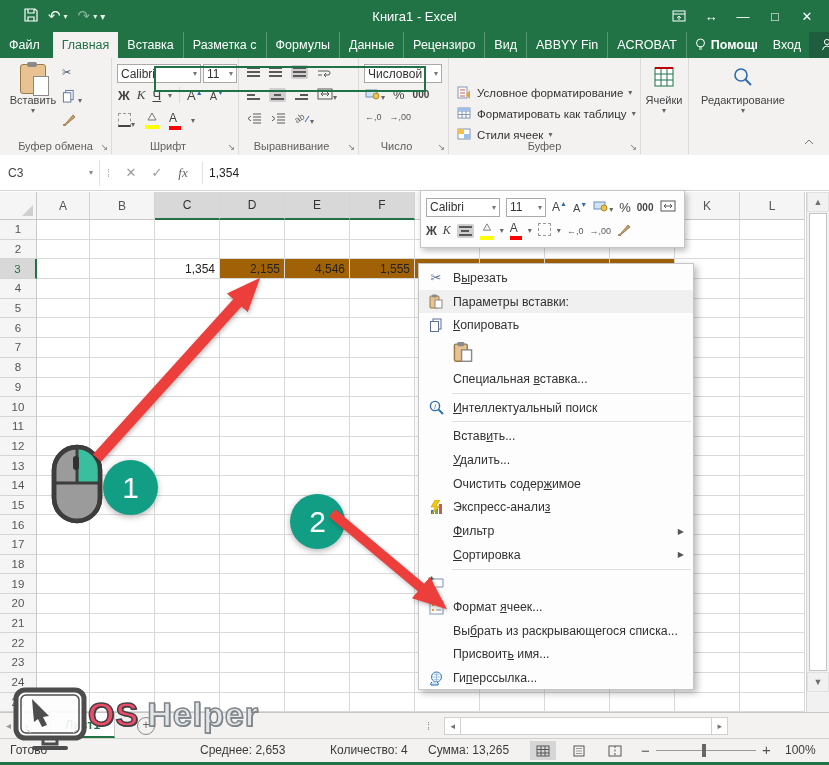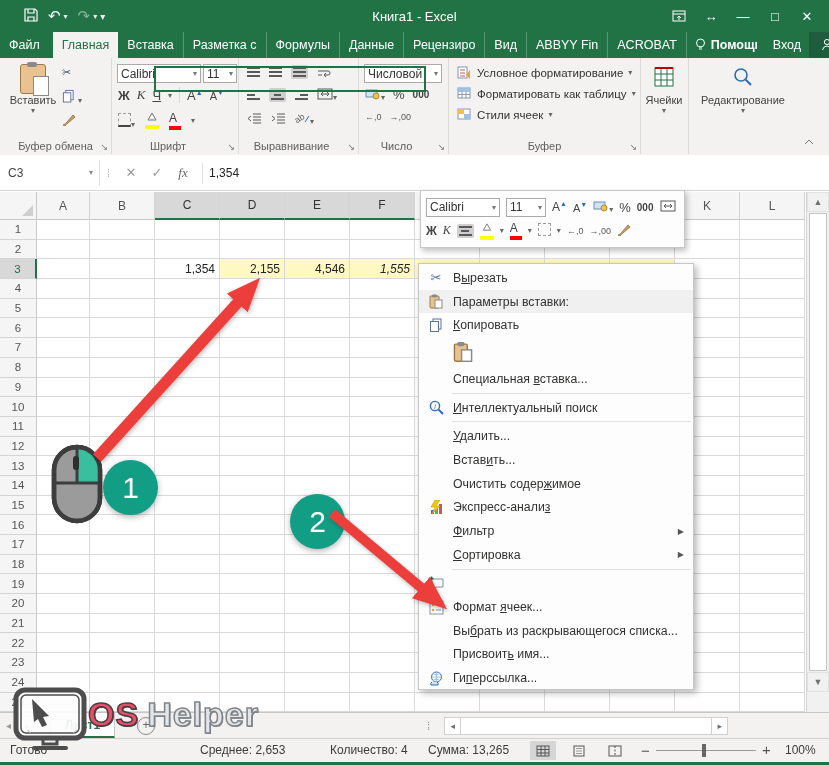--- a/index.html
+++ b/index.html
@@ -56,21 +56,21 @@
   .grid{left:0;top:192px;width:806px;height:520px;overflow:hidden;background:#fff;}
   .g-hrow{display:flex;height:28px;}
   .g-corner{width:37px;background:#f5f5f5;border-right:1px solid #c8c8c8;border-bottom:1px solid #c8c8c8;position:relative;box-sizing:border-box;}
   .g-corner:after{content:"";position:absolute;right:3px;bottom:3px;border-left:11px solid transparent;border-bottom:11px solid #cfcfcf;}
   .g-h{background:#f5f5f5;border-right:1px solid #d4d4d4;border-bottom:1px solid #c8c8c8;display:flex;align-items:center;justify-content:center;font-size:12px;color:#555;box-sizing:border-box;}
   .g-h.sel{background:#d8d8d8;border-bottom:2px solid #217346;color:#333;}
   .g-row{display:flex;height:19.7px;}
   .g-rh{width:37px;background:#f5f5f5;border-right:1px solid #c8c8c8;border-bottom:1px solid #d4d4d4;display:flex;align-items:center;justify-content:center;font-size:11.5px;color:#555;box-sizing:border-box;}
   .g-rh.sel{background:#d8d8d8;border-right:2px solid #217346;color:#217346;}
   .g-cell{border-right:1px solid #d9d9d9;border-bottom:1px solid #d9d9d9;box-sizing:border-box;font-size:12px;color:#222;display:flex;align-items:center;justify-content:flex-end;padding-right:4px;}
-  .g-cell.selfill{background:#fef9c3;}
+  .g-cell.selfill{background:#a16207;}
   .g-cell.active{background:#fff;}
   .selbox{position:absolute;left:154px;top:66px;width:268px;height:22px;border:2px solid #1f7244;pointer-events:none;z-index:2;}
   
   .vscroll{left:806px;top:192px;width:23px;height:520px;background:#f1f1f1;border-left:1px solid #d4d4d4;box-sizing:border-box;}
   .vsa{height:20px;display:flex;align-items:center;justify-content:center;color:#707070;font-size:9px;background:#f1f1f1;border:1px solid #e1e1e1;box-sizing:border-box;}
   .vthumb{margin:1px 2px;height:458px;background:#fff;border:1px solid #c5c5c5;box-sizing:border-box;}
   
   .minitb{left:420px;top:190px;width:265px;height:58px;background:#fdfdfd;border:1px solid #c6c6c6;box-shadow:2px 3px 6px rgba(0,0,0,.25);z-index:10;display:flex;flex-direction:column;justify-content:space-evenly;padding:2px 5px;box-sizing:border-box;}
   .mrow{display:flex;align-items:center;gap:6px;font-size:12px;color:#444;}
   
@@ -306,21 +306,21 @@
     </div>
     <div class="abs" style="left:6px;top:54px;display:flex;gap:8px;font-size:9px;color:#595959">
       <span>←,0</span>
       <span>→,00</span>
     </div>
     <div class="glabel">Число</div>
     <span class="launcher">↘</span>
   </div>
 
   <div class="rgroup" style="left:449px;width:191px">
-    <div class="abs" style="left:8px;top:4px">
+    <div class="abs" style="left:8px;top:24px">
       <div class="styrow">
         <svg width="15" height="13" viewBox="0 0 15 13">
             <rect x="1" y="1" width="9" height="11" fill="#fff" stroke="#8496b0"></rect>
             <path d="M3,4 h5 M3,7 h5 M3,10 h5" stroke="#c55a5a"></path>
             <path d="M9,9 l4,-5 v9 z" fill="#e2a33d"></path>
           </svg>
         <span>Условное форматирование</span>
           <span class="car8">▾</span>
       </div>
       <div class="styrow">
@@ -435,21 +435,21 @@
       <div class="g-cell" style="width: 65px;"></div>
       <div class="g-cell" style="width: 65px;"></div>
     </div>
     <div class="g-row">
       <div class="g-rh sel">3</div>
       <div class="g-cell" style="width: 53px;"></div>
       <div class="g-cell" style="width: 65px;"></div>
       <div class="g-cell active" style="width: 65px;">1,354</div>
       <div class="g-cell selfill" style="width: 65px;">2,155</div>
       <div class="g-cell selfill" style="width: 65px;">4,546</div>
-      <div class="g-cell selfill" style="width: 65px; font-style: italic;">1,555</div>
+      <div class="g-cell selfill" style="width: 65px;">1,555</div>
       <div class="g-cell selfill" style="width: 65px;"></div>
       <div class="g-cell selfill" style="width: 65px;"></div>
       <div class="g-cell selfill" style="width: 65px;"></div>
       <div class="g-cell selfill" style="width: 65px;"></div>
       <div class="g-cell" style="width: 65px;"></div>
       <div class="g-cell" style="width: 65px;"></div>
     </div>
     <div class="g-row">
       <div class="g-rh">4</div>
       <div class="g-cell" style="width: 53px;"></div>
@@ -880,25 +880,25 @@
           <circle cx="6" cy="6" r="4.6" fill="#fff" stroke="#2b6cb0" stroke-width="1.4"></circle>
           <line x1="9.6" y1="9.6" x2="14" y2="14" stroke="#2b6cb0" stroke-width="2"></line>
           <text x="6" y="8.6" font-size="7" fill="#2b6cb0" text-anchor="middle" font-style="italic">i</text>
         </svg>
       </span>
       <span class="ml"><span class="u">И</span>нтеллектуальный поиск</span>
     </div>
     <div class="msep"></div>
     <div class="mitem">
       <span class="mi"></span>
+      <span class="ml">Встав<span class="u">и</span>ть...</span>
+    </div>
+    <div class="mitem">
+      <span class="mi"></span>
       <span class="ml"><span class="u">У</span>далить...</span>
-    </div>
-    <div class="mitem">
-      <span class="mi"></span>
-      <span class="ml">Встав<span class="u">и</span>ть...</span>
     </div>
     <div class="mitem">
       <span class="mi"></span>
       <span class="ml">Очистить содер<span class="u">ж</span>имое</span>
     </div>
     <div class="mitem">
       <span class="mi">
         <svg width="15" height="15" viewBox="0 0 15 15">
           <rect x="2" y="10" width="3" height="4" fill="#4472c4"></rect>
           <rect x="6" y="7" width="3" height="7" fill="#70ad47"></rect>

